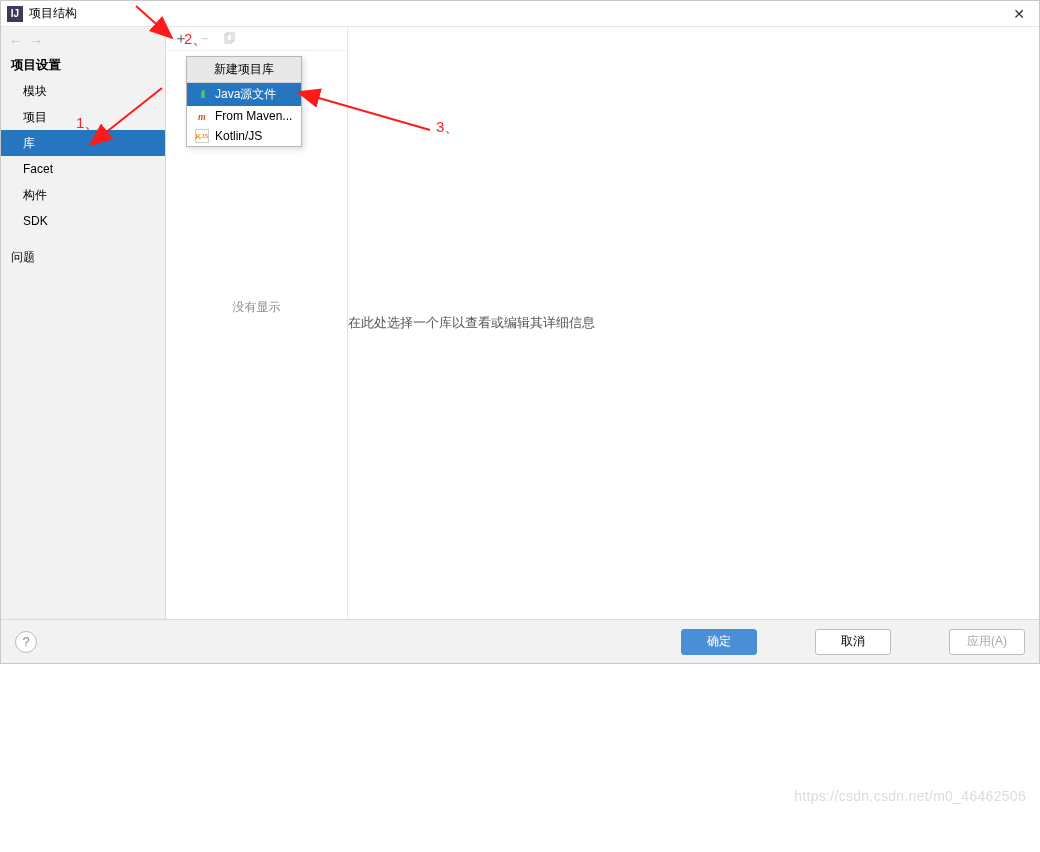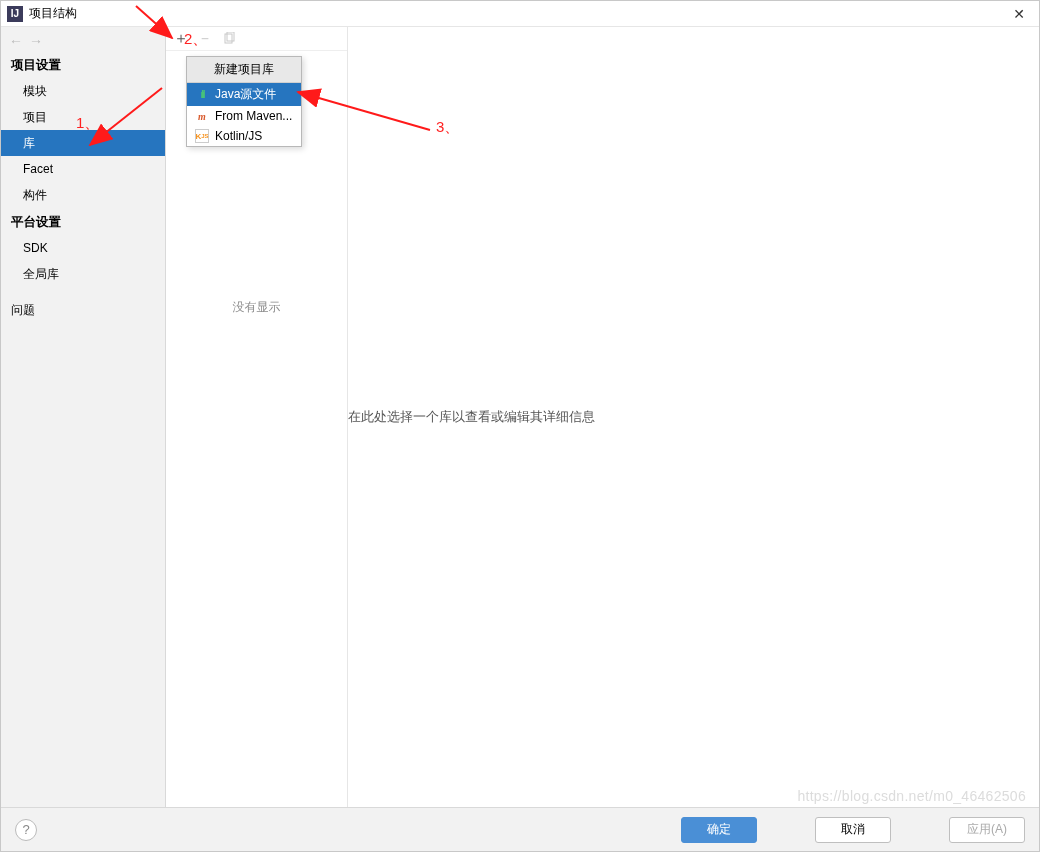--- a/index.html
+++ b/index.html
@@ -8,21 +8,21 @@
     font-size: 12px;
     background: #fff;
     width: 1040px;
     height: 852px;
     overflow: hidden;
     position: relative;
   }
   .window {
     border: 1px solid #c8c8c8;
     width: 1040px;
-    height: 852px;
+    height: 664px;
     display: flex;
     flex-direction: column;
     background: #f2f2f2;
   }
   .title-bar {
     height: 26px;
     display: flex;
     align-items: center;
     padding: 0 6px;
     background: #fff;
@@ -240,23 +240,21 @@
         <span class="arrow">→</span>
       </div>
 
       <div class="section-header">项目设置</div>
       <div class="nav-item">模块</div>
       <div class="nav-item">项目</div>
       <div class="nav-item selected">库</div>
       <div class="nav-item">Facet</div>
       <div class="nav-item">构件</div>
 
-      <div class="section-header">平台设置</div>
       <div class="nav-item">SDK</div>
-      <div class="nav-item">全局库</div>
 
       <div class="spacer"></div>
       <div class="nav-item" style="padding-left:10px;">问题</div>
     </div>
 
     <div class="middle-pane">
       <div class="toolbar">
         <span class="tb-btn">＋</span>
         <span class="tb-btn disabled">－</span>
         <span class="tb-btn disabled">
@@ -311,13 +309,13 @@
   <line x1="162" y1="88" x2="90" y2="145" stroke="#ff1a1a" stroke-width="2" marker-end="url(#ah)"></line>
 
   <line x1="136" y1="6" x2="172" y2="38" stroke="#ff1a1a" stroke-width="2" marker-end="url(#ah)"></line>
 
   <line x1="430" y1="130" x2="298" y2="92" stroke="#ff1a1a" stroke-width="2" marker-end="url(#ah)"></line>
 </svg>
 <span class="anno-label" style="left:76px; top:114px;">1、</span>
 <span class="anno-label" style="left:184px; top:30px;">2、</span>
 <span class="anno-label" style="left:436px; top:118px;">3、</span>
 
-<div class="watermark">https://blog.csdn.net/m0_46462506</div>
+<div class="watermark">https://csdn.csdn.net/m0_46462506</div>
 
 </body></html>

